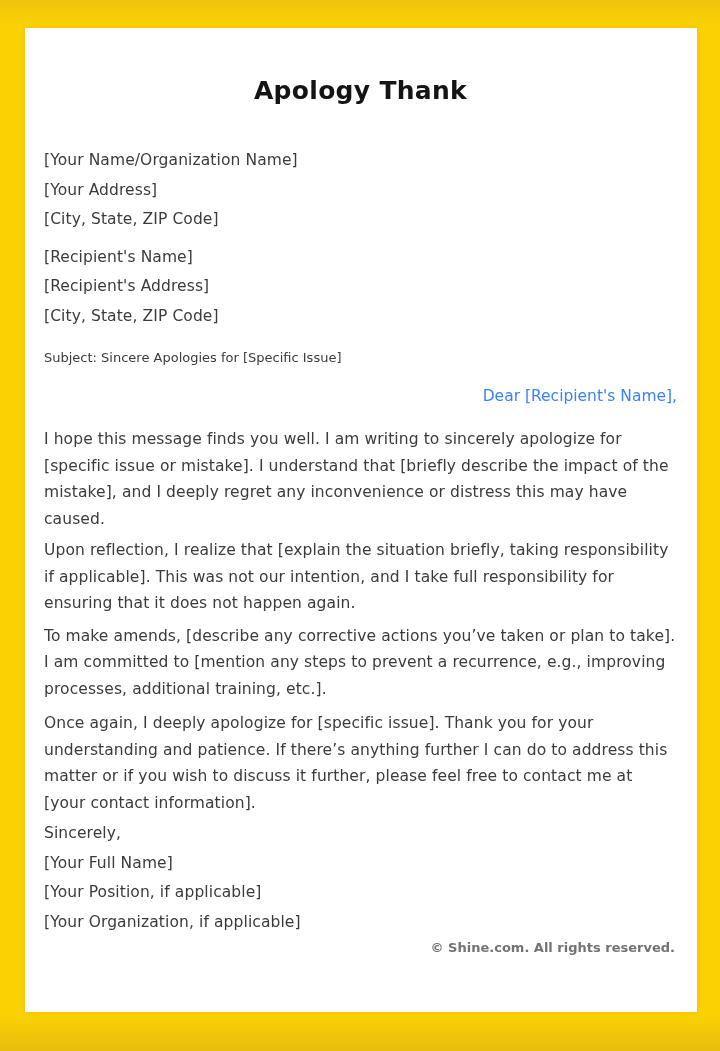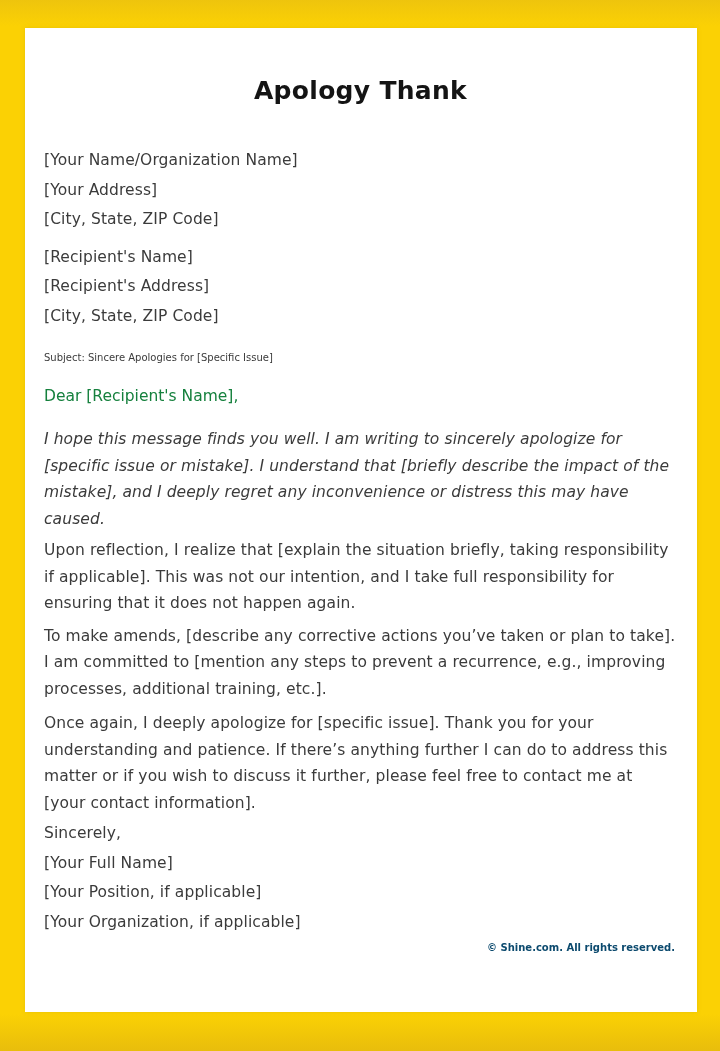--- a/index.html
+++ b/index.html
@@ -35,51 +35,52 @@
     font-size: 15.5px;
     font-weight: 400;
     color: #3b3b3b;
     line-height: 29.5px;
     letter-spacing: 0.1px;
   }
   .sender-block { margin-top: 38px; }
   .recipient-block { margin-top: 8px; }
   .subject-line {
     margin-top: 12px;
-    font-size: 10px;
+    font-size: 13px;
     font-weight: 500;
     color: #3b3b3b;
     line-height: 29.5px;
   }
   .salutation {
     margin-top: 9px;
     font-size: 15.5px;
     font-weight: 500;
-    color: #15803d;
+    color: #3b82f6;
     line-height: 29.5px;
+    text-align: right;
   }
   .para {
     font-size: 15.5px;
     font-weight: 500;
     color: #3b3b3b;
     line-height: 26.5px;
     letter-spacing: 0.1px;
     max-width: 645px;
   }
-  .para-0 { margin-top: 15px; font-style: italic; }
+  .para-0 { margin-top: 15px; }
   .para-1 { margin-top: 5px; }
   .para-2 { margin-top: 6px; }
   .para-3 { margin-top: 8px; }
   .closing-block { margin-top: 3px; }
   .footer {
     margin-top: 0px;
     text-align: right;
-    font-size: 10px;
+    font-size: 13px;
     font-weight: 600;
-    color: #0c4a6e;
+    color: #737373;
     line-height: 22px;
     padding-right: 2px;
   }
 </style>
 </head>
 <body>
 
 <div class="frame">
   <div class="card">
 

